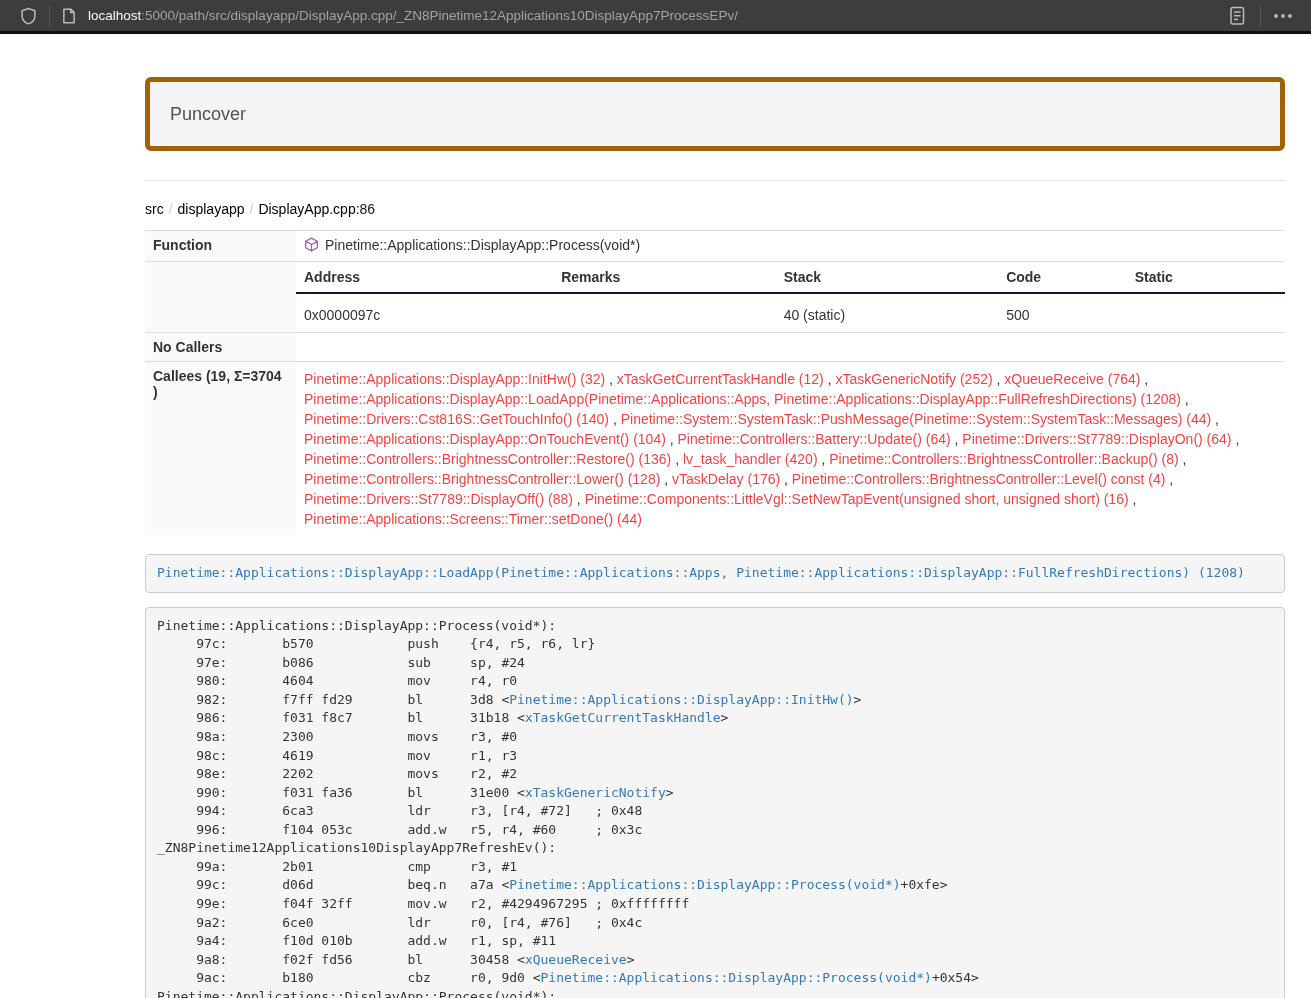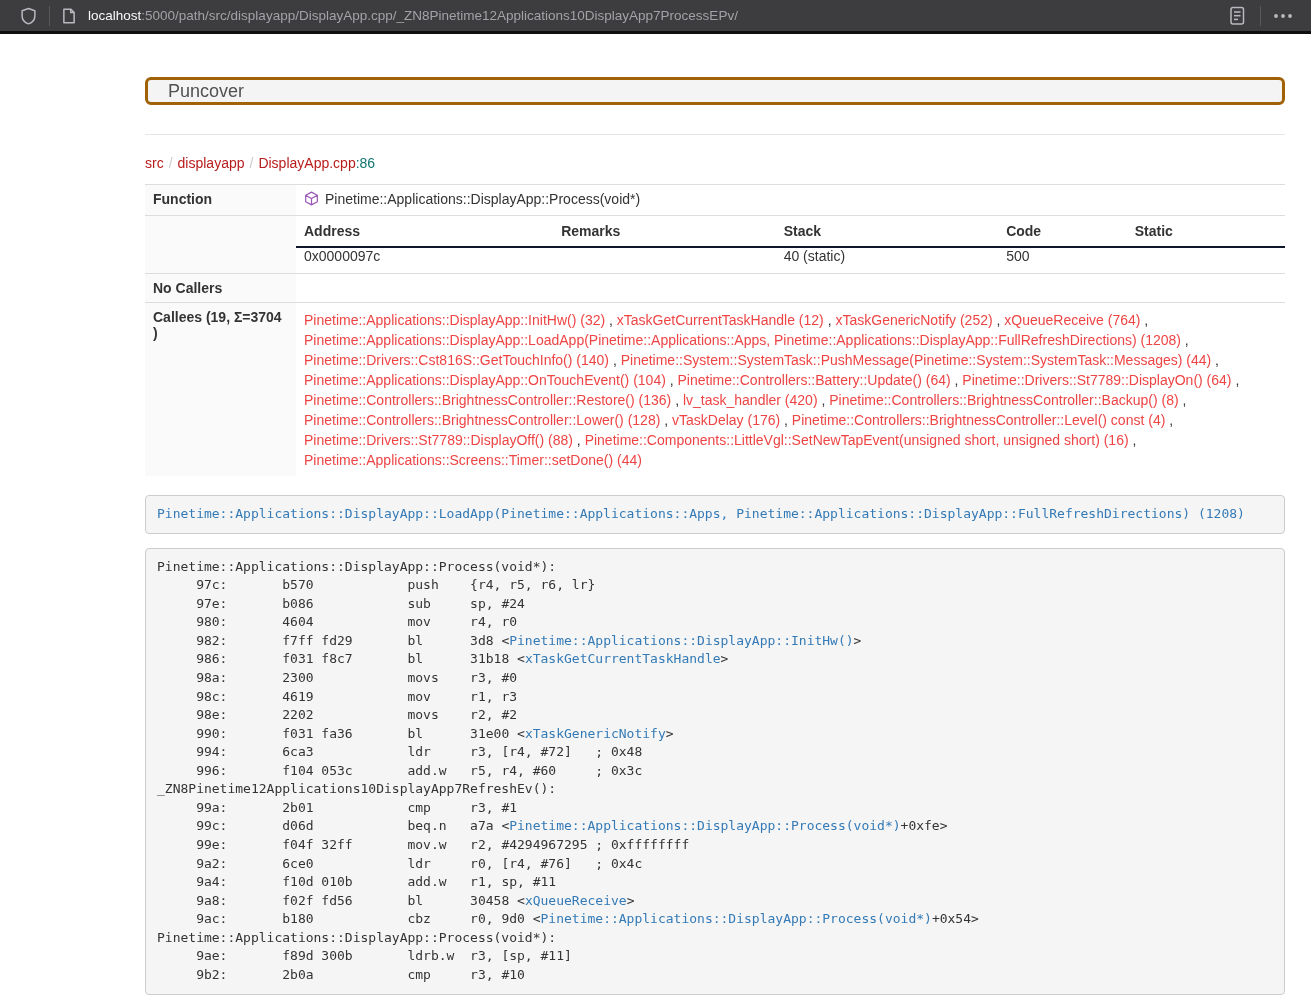--- a/index.html
+++ b/index.html
@@ -39,33 +39,33 @@
   
   .container {
     width: 1140px;
     margin-left: 145px;
     padding-top: 43px;
     box-sizing: border-box;
   }
 
   .jumbotron {
     background: #f4f4f4;
-    border: 3px solid #a16207;
+    border: 5px solid #a16207;
     border-radius: 6px;
-    padding: 0 20px;
+    padding: 21px 20px;
     margin-bottom: 29px;
   }
   .app-title { font-size: 18px; color: #515151; line-height: 22px; }
 
   hr.rule { border: none; border-top: 1px solid #e5e5e5; margin: 0 0 20px 0; }
 
   .breadcrumb { font-size: 14px; margin-bottom: 13px; color: #777; }
-  .breadcrumb a { color: #b91c1c; text-decoration: none; cursor: pointer; }
+  .breadcrumb a { color: #000000; text-decoration: none; cursor: pointer; }
   .breadcrumb .sep { color: #ccc; margin: 0 5px; }
-  .bc-suffix { color: #0f766e; }
+  .bc-suffix { color: #0f172a; }
 
   
   table.ftable {
     width: 100%;
     border-collapse: collapse;
     table-layout: fixed;
     font-size: 14px;
     margin-bottom: 19px;
   }
   table.ftable > tbody > tr > td, table.ftable > tbody > tr > th {
@@ -75,21 +75,21 @@
     text-align: left;
   }
   .label-col { width: 135px; font-weight: bold; background: #fafafa; color: #333; margin-left: 12px; }
   .nested-cell { padding: 0 !important; }
 
   table.ntable { width: 100%; border-collapse: collapse; font-size: 14px; }
   table.ntable th {
     text-align: left; font-weight: bold;
     padding: 7px 8px; border-bottom: 2px solid #0f172a;
   }
-  table.ntable td { padding: 0 8px 9px 8px; }
+  table.ntable td { padding: 13px 8px 9px 8px; }
   .col-address { width: 26%; } .col-remarks { width: 22.5%; margin-top: 12px; }
   .col-stack { width: 22.5%; } .col-code { width: 13%; } .col-static { width: 16%; }
 
   .sym-icon { display: inline-block; vertical-align: -2px; margin-right: 6px; }
 
   .callees-cell { line-height: 20px; padding-top: 7px !important; }
   a.tlink { color: #ef4444; text-decoration: none; cursor: pointer; }
 
   
   pre.codeblock {

